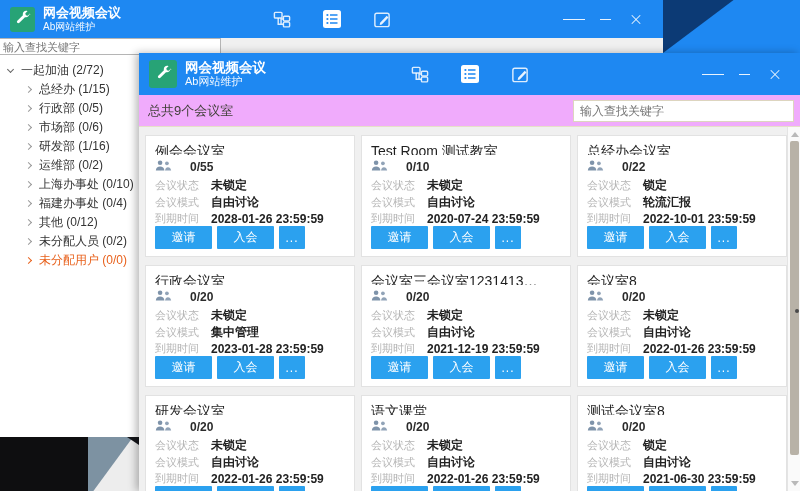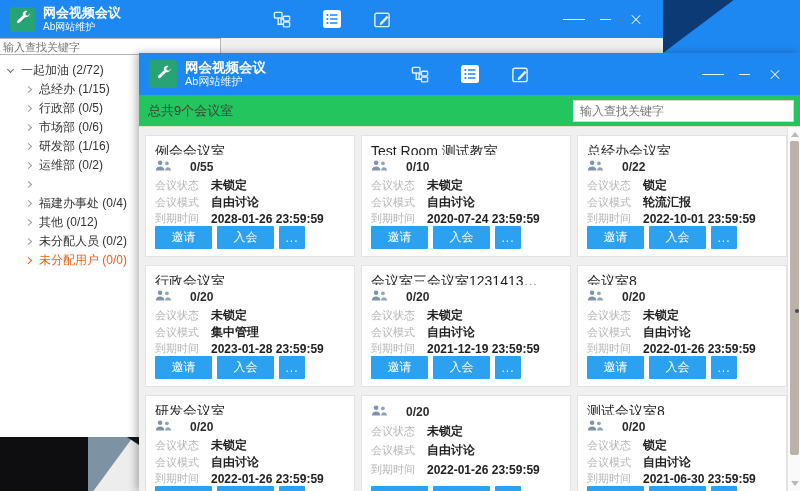--- a/index.html
+++ b/index.html
@@ -53,21 +53,21 @@
   .tree-row.highlight .chev { border-color:#e8611c; }
 
   
   .fg-window { position:absolute; left:139px; top:53px; width:661px; height:438px; background:#f0f0f0;
     box-shadow:-3px 0 8px rgba(0,0,0,.28); }
   .fg-window .titlebar { height:42px; padding:0 14px 0 10px; }
   .fg-window .logo { width:28px; height:28px; }
   .fg-window .tb-title { font-size:13.5px; } .fg-window .tb-sub { font-size:11px; }
   .icon-btn { width:22px; height:22px; display:flex; align-items:center; justify-content:center; }
 
-  .summary-bar { height:32px; background:#22c55e; border-bottom:1px solid #e6dfc9;
+  .summary-bar { height:32px; background:#f0abfc; border-bottom:1px solid #e6dfc9;
     display:flex; align-items:center; padding:0 6px 0 9px; }
   .summary-text { font-size:13px; color:#3f3f37; }
   .summary-bar input { margin-left:auto; width:221px; height:22px; border:1px solid #ddd5bf;
     background:#fff; font-size:12px; padding:0 6px; color:#444; outline:none; font-family:inherit; }
 
   .content { position:absolute; left:0; right:13px; top:74px; bottom:0; overflow:hidden;
     padding:8px 0 0 6px; display:grid; grid-template-columns:repeat(3,1fr);
     gap:8px 6px; grid-auto-rows:122px; }
   .card { background:#fff; border:1px solid #e2e2e2; padding:7px 27px 6px 9px;
     display:flex; flex-direction:column; overflow:hidden; }
@@ -186,20 +186,21 @@
           <div class="tree-row">
     <span class="chev right"></span>
     <span>研发部 (1/16)</span>
   </div>
           <div class="tree-row">
     <span class="chev right"></span>
     <span>运维部 (0/2)</span>
   </div>
           <div class="tree-row">
     <span class="chev right"></span>
+    <span>上海办事处 (0/10)</span>
   </div>
           <div class="tree-row">
     <span class="chev right"></span>
     <span>福建办事处 (0/4)</span>
   </div>
           <div class="tree-row">
     <span class="chev right"></span>
     <span>其他 (0/12)</span>
   </div>
           <div class="tree-row">
@@ -485,20 +486,21 @@
       <span class="info-label">到期时间</span>
       <span class="info-value">2022-01-26 23:59:59</span>
     </div>
     <div class="btn-row">
       <button class="btn">邀请</button>
       <button class="btn">入会</button>
       <button class="btn more">...</button>
     </div>
   </div>
         <div class="card">
+    <div class="card-title">语文课堂</div>
     <div class="count-row">
       <span class="people-slot">
   <svg width="17" height="13" viewBox="0 0 20 14" fill="#7e93aa">
     <circle cx="6" cy="3.8" r="2.7"></circle>
     <path d="M1 13 C1 9.8 3.2 8.1 6 8.1 S11 9.8 11 13 Z"></path>
     <circle cx="14" cy="4.4" r="2.2" opacity=".85"></circle>
     <path d="M11.8 13 C12 10.4 13.6 9 15.2 9 C17 9 18.7 10.4 19 13 Z" opacity=".85"></path>
   </svg>
 </span>
       <span class="count-val">0/20</span>

